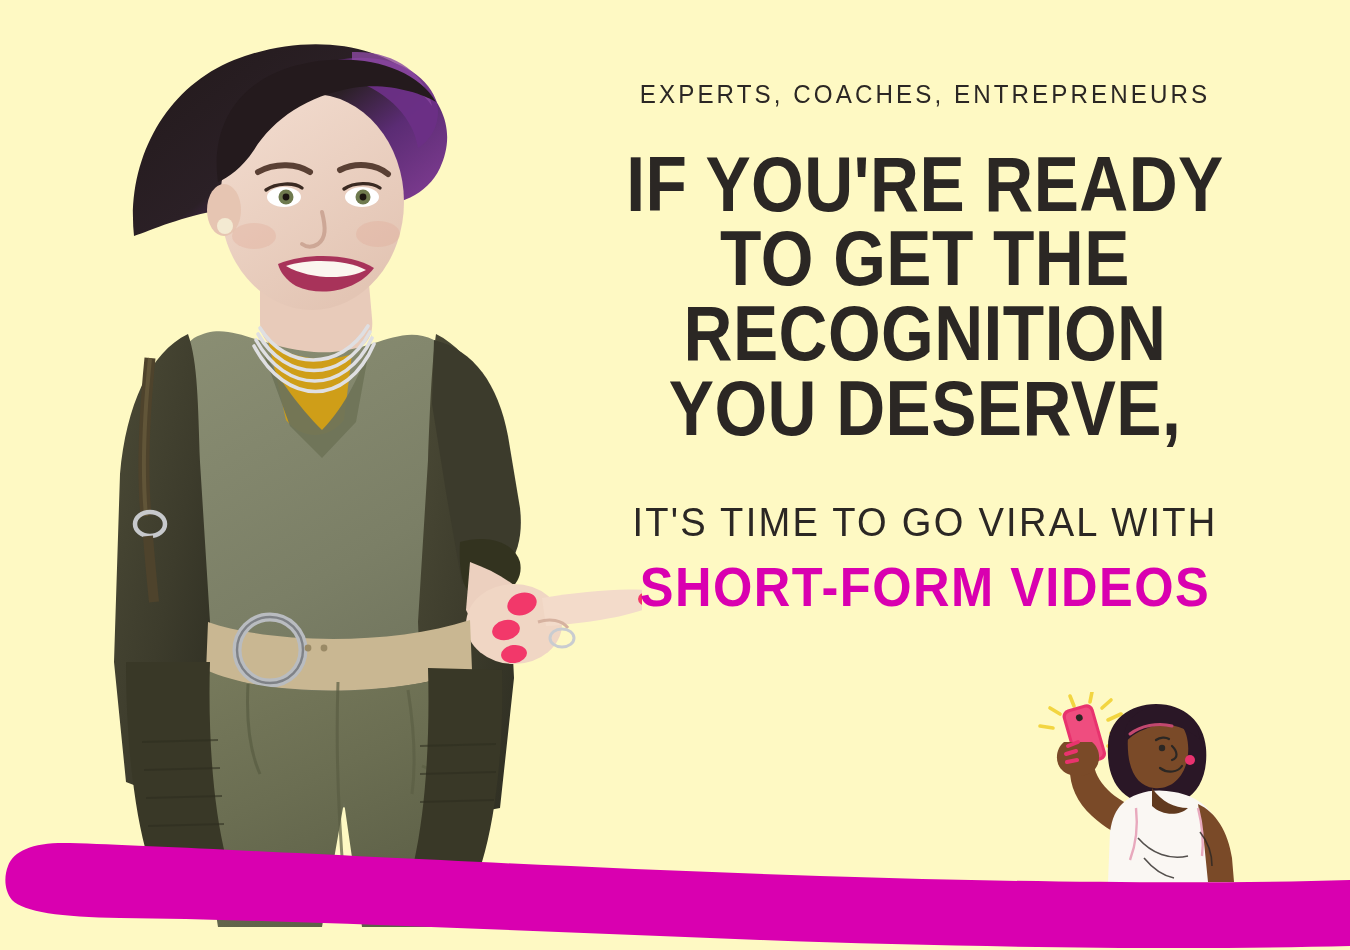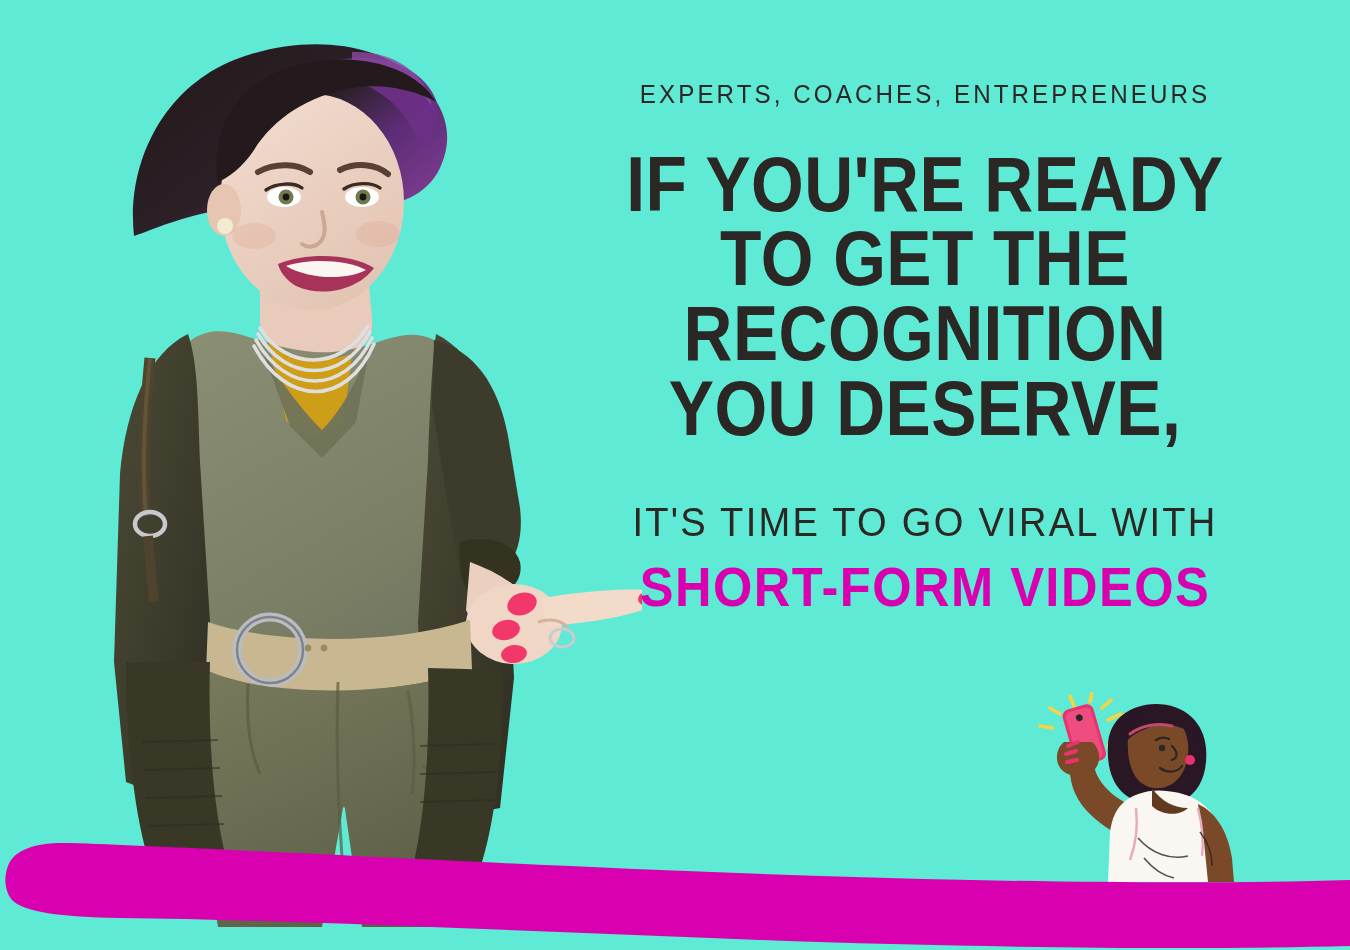--- a/index.html
+++ b/index.html
@@ -5,21 +5,21 @@
   html, body {
     margin: 0;
     padding: 0;
     background: #ffffff;
   }
   #poster {
     position: relative;
     width: 1350px;
     height: 950px;
     overflow: hidden;
-    background: #5eead4;
+    background: #fef9c3;
     font-family: "Liberation Sans", sans-serif;
   }
 
   
   .wave-layer {
     position: absolute;
     left: 0;
     bottom: 0;
     width: 1350px;
     height: 130px;

